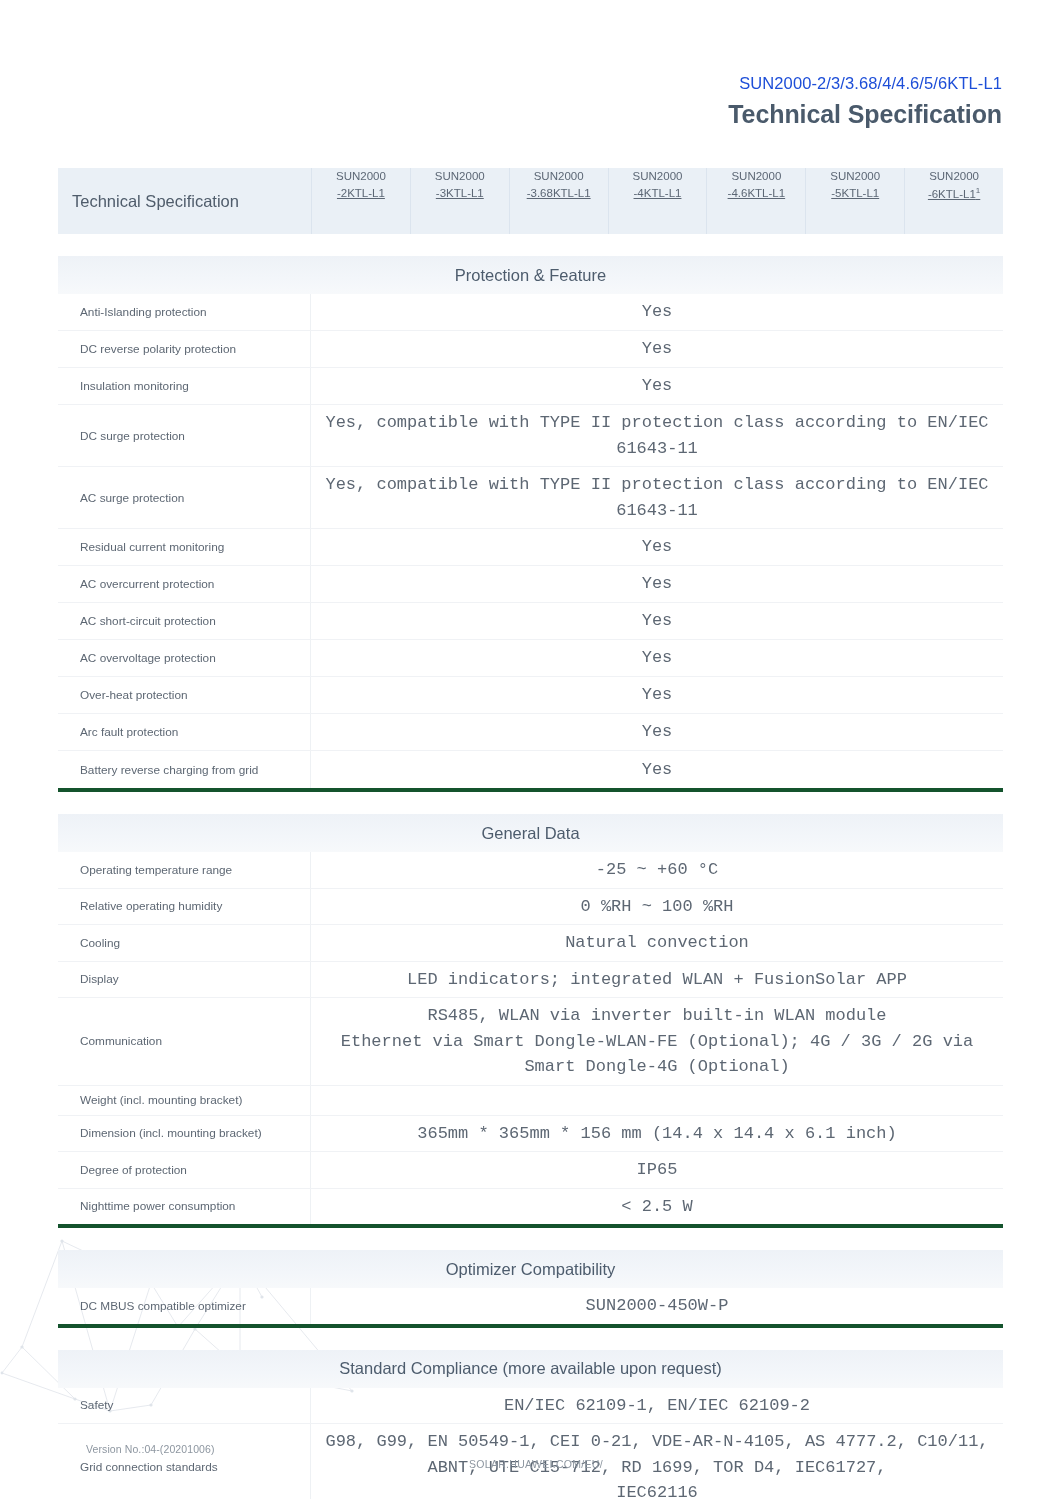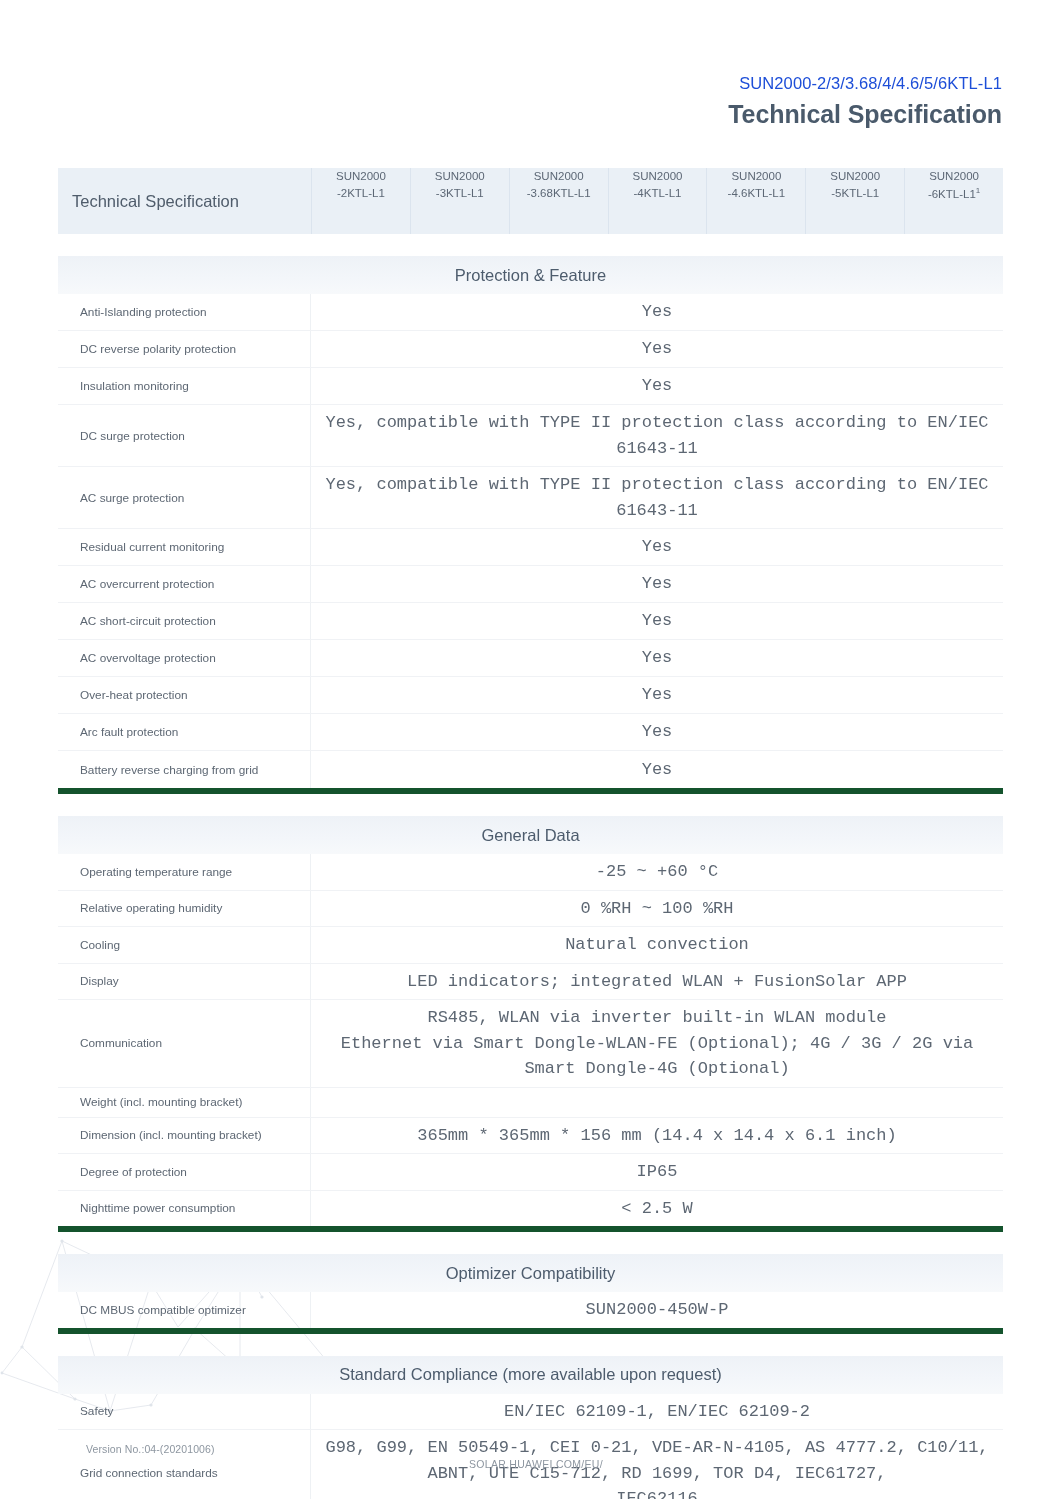--- a/index.html
+++ b/index.html
@@ -70,33 +70,33 @@
   }
   .col-header .ch-model {
     flex:1 1 0;
     display:flex; flex-direction:column;
     align-items:center; justify-content:flex-start;
     font-size:11.5px;
     color:#5c6775;
     line-height:1.5;
     border-left:1px solid #dbe4ee;
   }
-  .col-header .ch-model .m2 { white-space:nowrap; }
+  .col-header .ch-model .m2 { white-space:nowrap;text-decoration:underline; }
   .col-header .ch-model sup { font-size:8px; vertical-align:super; }
 
   
   .section { margin-top:22px; }
   .section-head {
     height:38px;
     background:linear-gradient(180deg,#eef2f7 0%, #f3f6fa 60%, #f7f9fb 100%);
     display:flex; align-items:center; justify-content:center;
     font-size:16.5px;
     color:#4d5c6d;
   }
-  .section-rows { border-bottom:6px solid #14532d; }
+  .section-rows { border-bottom:4px solid #14532d; }
 
   .row {
     display:flex;
     align-items:stretch;
     border-bottom:1px solid #f0f2f5;
     min-height:37px;
   }
   .row:last-child { border-bottom:none; }
   .row .label {
     width:253px;

